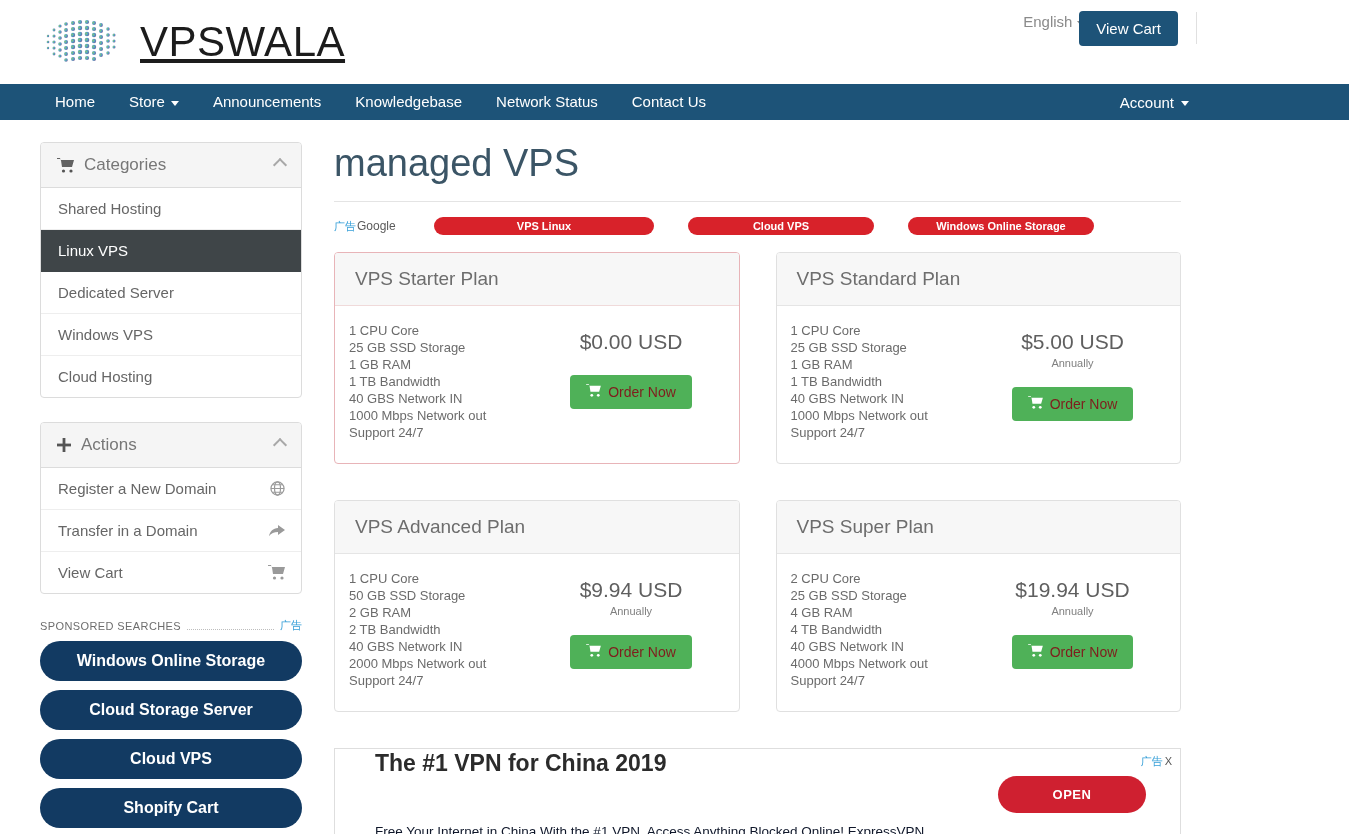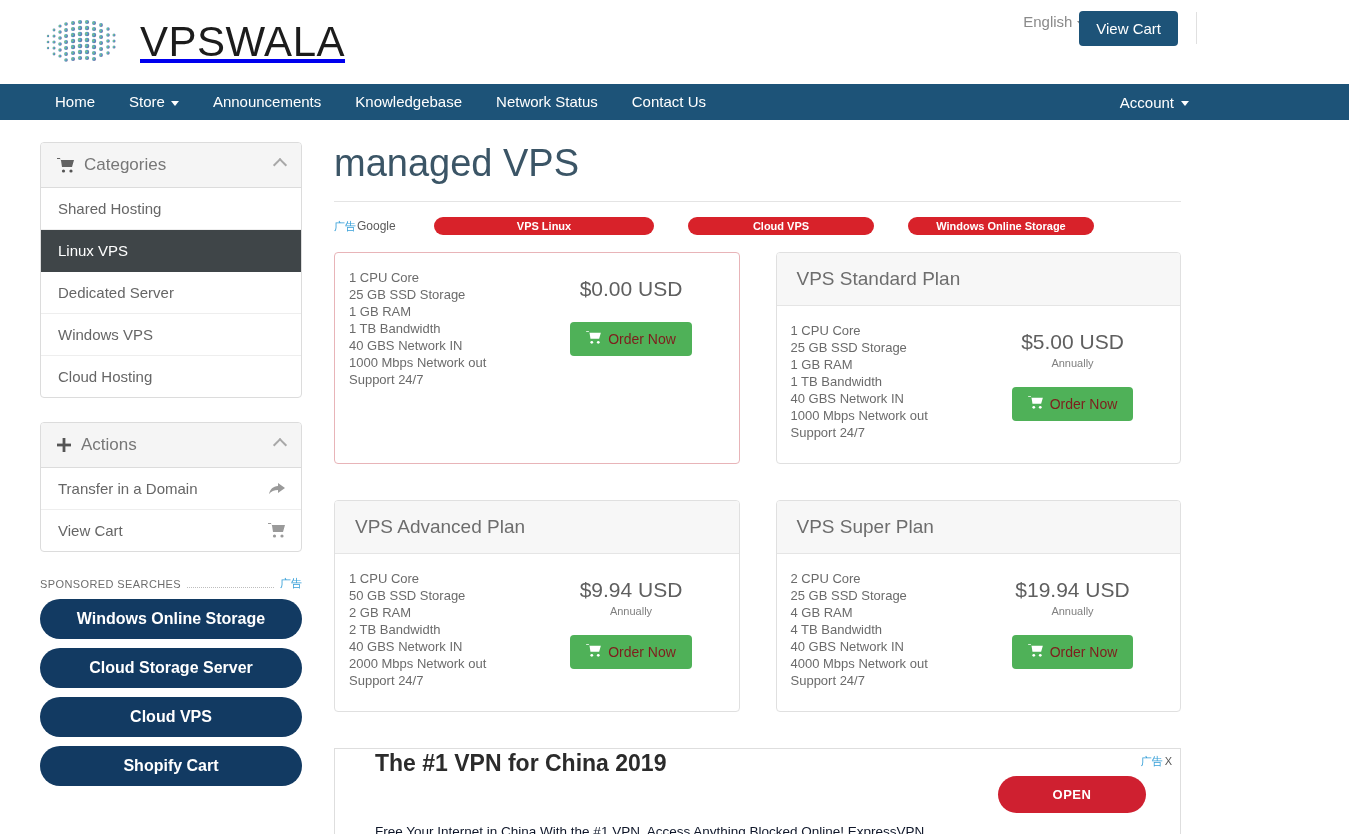--- a/index.html
+++ b/index.html
@@ -31,20 +31,21 @@
     width: 96px;
     height: 56px;
     display: block;
   }
   .brand-name {
     font-size: 42px;
     letter-spacing: 0.5px;
     color: #1c1c1c;
     font-weight: 400;
     font-family: "Liberation Sans", sans-serif;
+    text-decoration: underline;
   }
   .top-right {
     position: absolute;
     right: 171px;
     top: 13px;
     display: flex;
     align-items: center;
   }
   .top-link {
     font-size: 15px;
@@ -562,20 +563,32 @@
         <span class="head-icon">
           <svg width="14" height="14" viewBox="0 0 14 14" fill="#555">
               <rect x="5.6" y="0" width="2.8" height="14"></rect>
               <rect x="0" y="5.6" width="14" height="2.8"></rect>
             </svg>
         </span>
         <span class="panel-title">Actions</span>
         <span class="chevron-up"></span>
       </div>
       <div class="panel-item">
+        <span>Register a New Domain</span>
+        <span class="right-icon">
+          <svg width="15" height="15" viewBox="0 0 16 16" fill="none" stroke="#9a9a9a" stroke-width="1.3">
+              <circle cx="8" cy="8" r="7"></circle>
+              <ellipse cx="8" cy="8" rx="3.2" ry="7"></ellipse>
+              <line x1="1" y1="8" x2="15" y2="8"></line>
+              <line x1="2.3" y1="4" x2="13.7" y2="4"></line>
+              <line x1="2.3" y1="12" x2="13.7" y2="12"></line>
+            </svg>
+        </span>
+      </div>
+      <div class="panel-item">
         <span>Transfer in a Domain</span>
         <span class="right-icon">
           <svg width="16" height="14" viewBox="0 0 16 14" fill="#9a9a9a">
               <path d="M9 1v3C4 4.3 1 7.2 0 12c2.3-2.9 5-4 9-4v3l7-5-7-5z"></path>
             </svg>
         </span>
       </div>
       <div class="panel-item">
         <span>View Cart</span>
         <span class="right-icon">
@@ -611,20 +624,23 @@
           <span>Google</span>
       </span>
       <button class="ad-red-pill w1">VPS Linux</button>
       <button class="ad-red-pill w2">Cloud VPS</button>
       <button class="ad-red-pill w3">Windows Online Storage</button>
     </div>
 
     <div class="cards-grid">
 
       <div class="card highlight">
+        <div class="card-head">
+          <div class="card-title">VPS Starter Plan</div>
+        </div>
         <div class="card-body">
           <div class="features">
             <div>1 CPU Core</div>
             <div>25 GB SSD Storage</div>
             <div>1 GB RAM</div>
             <div>1 TB Bandwidth</div>
             <div>40 GBS Network IN</div>
             <div>1000 Mbps Network out</div>
             <div>Support 24/7</div>
           </div>

